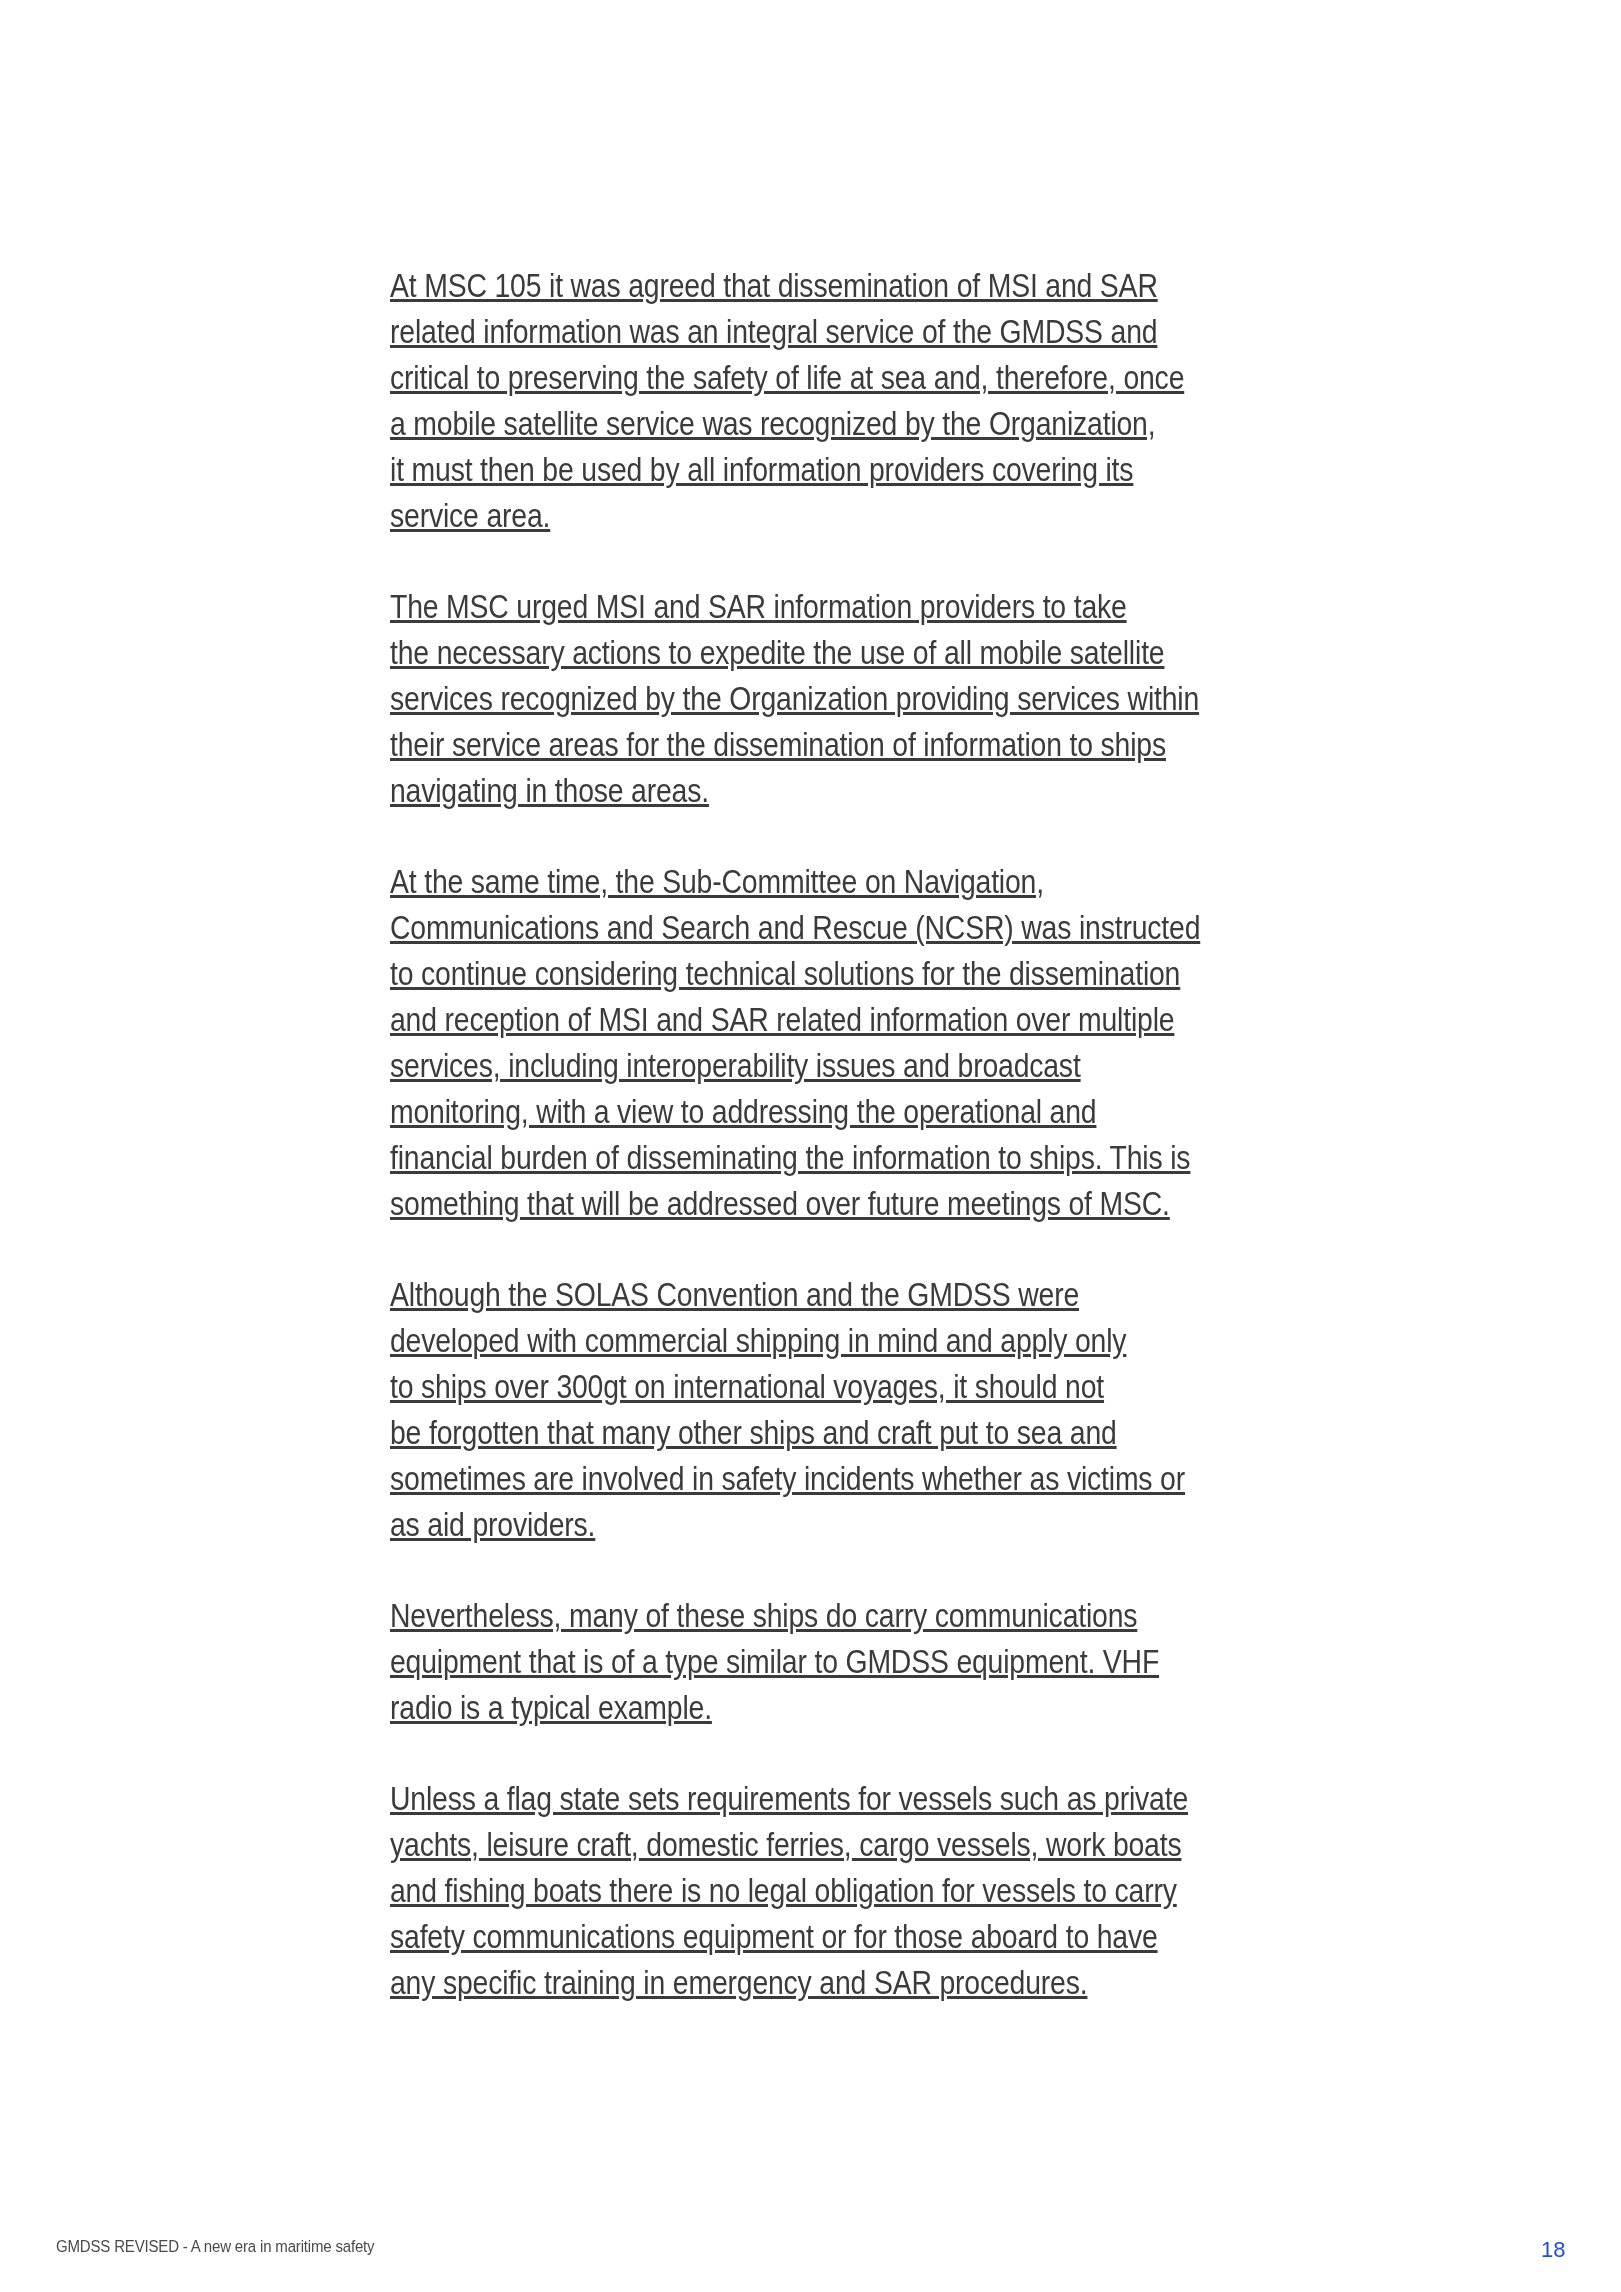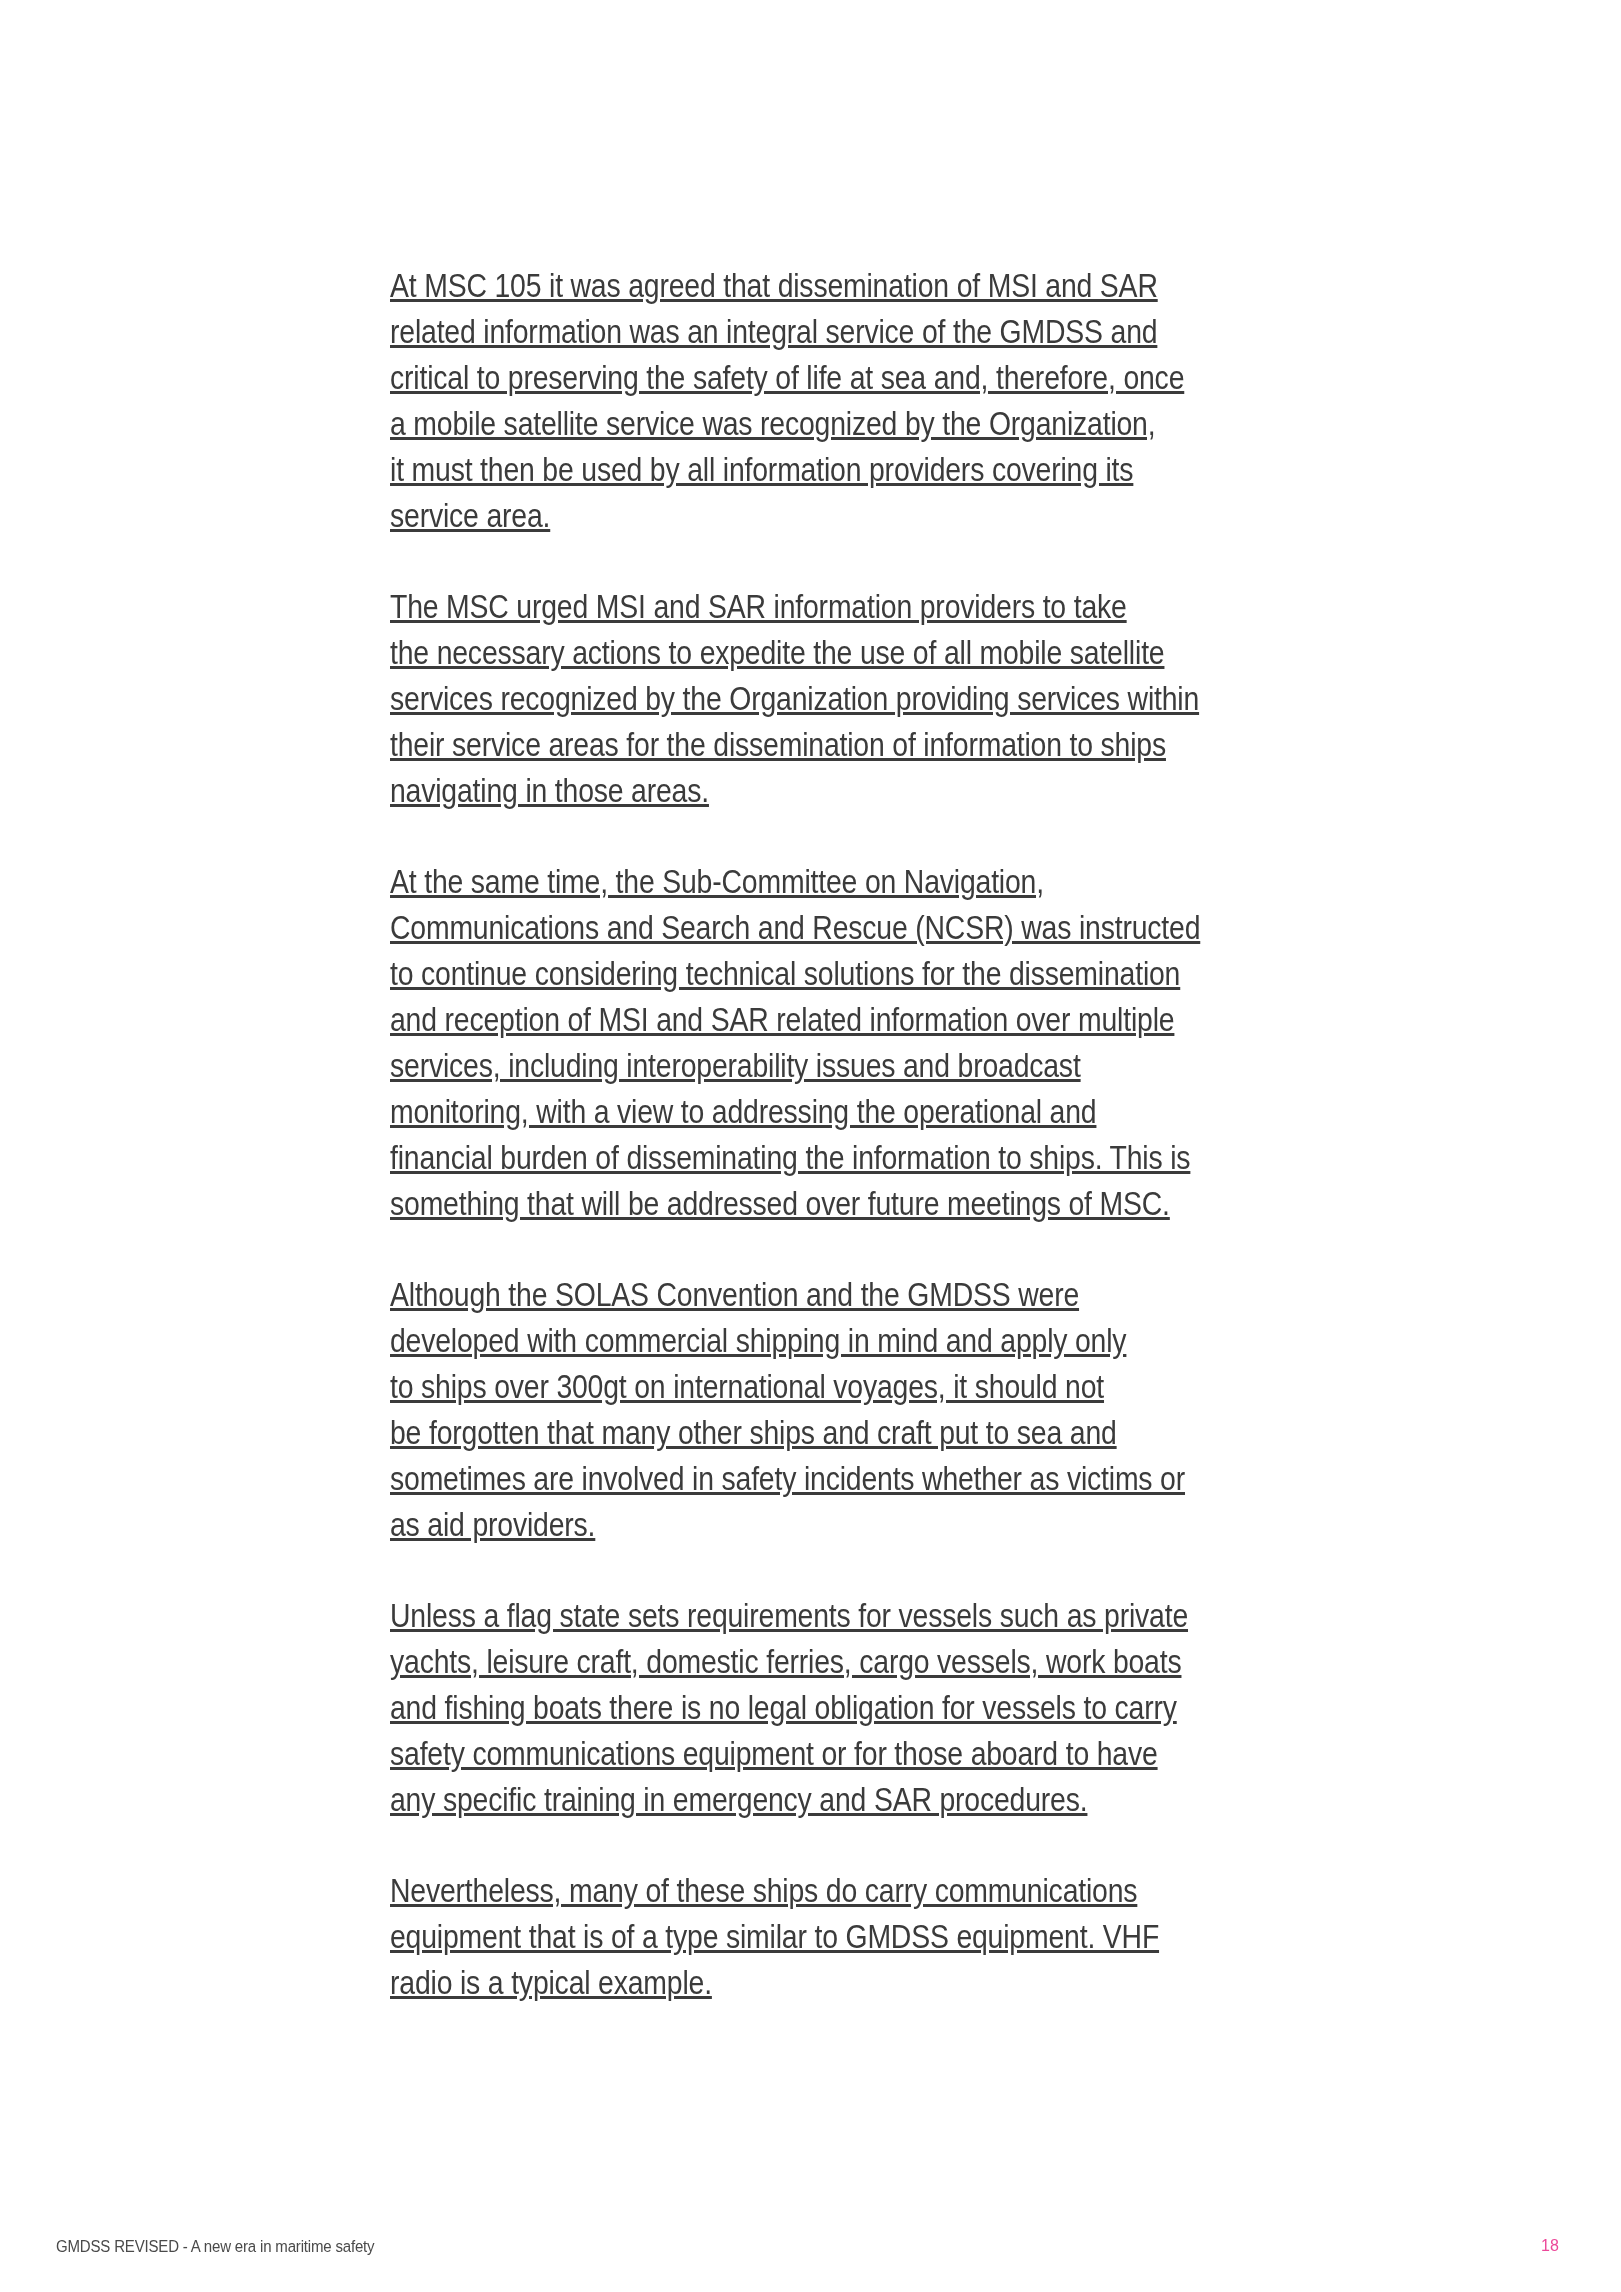--- a/index.html
+++ b/index.html
@@ -44,22 +44,22 @@
       white-space: nowrap;
       transform-origin: left center;
       transform: scaleX(0.9);
       font-weight: normal;
       letter-spacing: -0.2px;
     }
     .footer-page {
       position: absolute;
       left: 1541px;
       top: 2237px;
-      font-size: 16px;
-      color: #ec4899;
+      font-size: 22px;
+      color: #1d4ed8;
       white-space: nowrap;
     }
   </style>
 </head>
 <body>
 
 <div class="content">
   <p class="para">
     <span class="line">At MSC 105 it was agreed that dissemination of MSI and SAR</span>
     <span class="line">related information was an integral service of the GMDSS and</span>
@@ -87,28 +87,28 @@
   </p>
   <p class="para">
     <span class="line">Although the SOLAS Convention and the GMDSS were</span>
     <span class="line">developed with commercial shipping in mind and apply only</span>
     <span class="line">to ships over 300gt on international voyages, it should not</span>
     <span class="line">be forgotten that many other ships and craft put to sea and</span>
     <span class="line">sometimes are involved in safety incidents whether as victims or</span>
     <span class="line">as aid providers.</span>
   </p>
   <p class="para">
+    <span class="line">Nevertheless, many of these ships do carry communications</span>
+    <span class="line">equipment that is of a type similar to GMDSS equipment. VHF</span>
+    <span class="line">radio is a typical example.</span>
+  </p>
+  <p class="para">
     <span class="line">Unless a flag state sets requirements for vessels such as private</span>
     <span class="line">yachts, leisure craft, domestic ferries, cargo vessels, work boats</span>
     <span class="line">and fishing boats there is no legal obligation for vessels to carry</span>
     <span class="line">safety communications equipment or for those aboard to have</span>
     <span class="line">any specific training in emergency and SAR procedures.</span>
-  </p>
-  <p class="para">
-    <span class="line">Nevertheless, many of these ships do carry communications</span>
-    <span class="line">equipment that is of a type similar to GMDSS equipment. VHF</span>
-    <span class="line">radio is a typical example.</span>
   </p>
 </div>
 
 <div class="footer-title">GMDSS REVISED - A new era in maritime safety</div>
 <div class="footer-page">18</div>
 
 
 </body></html>

